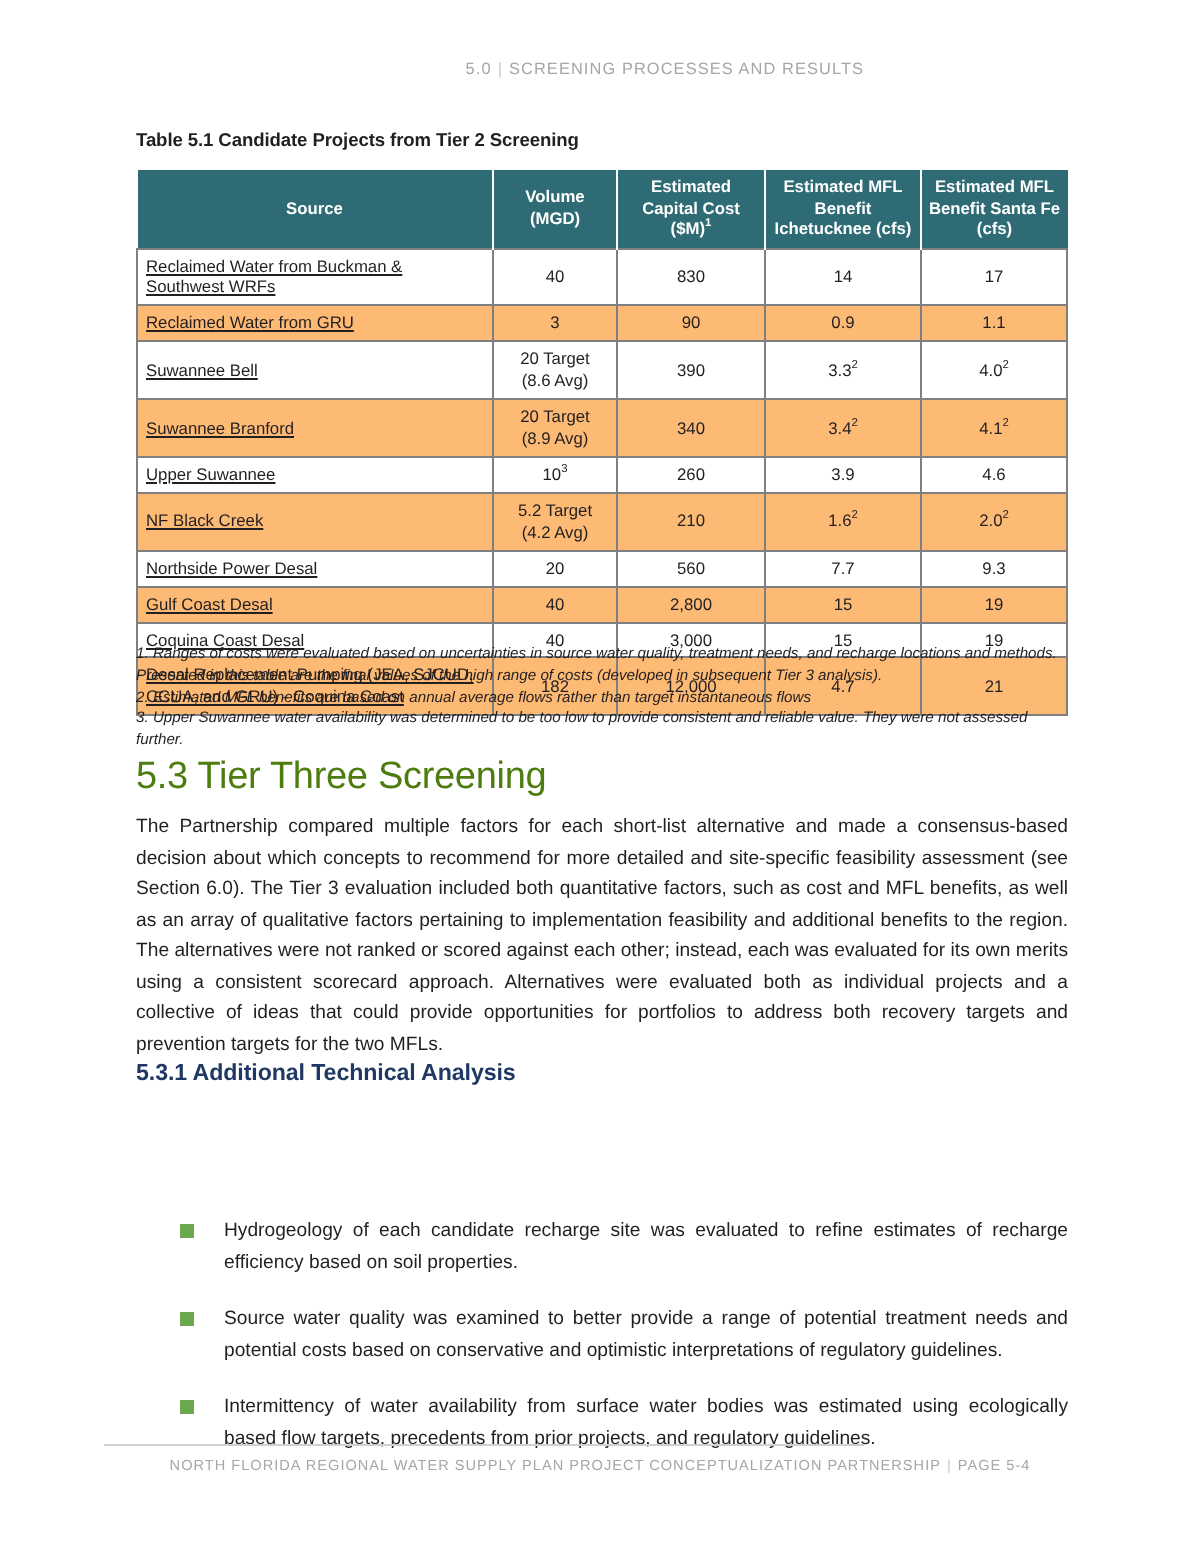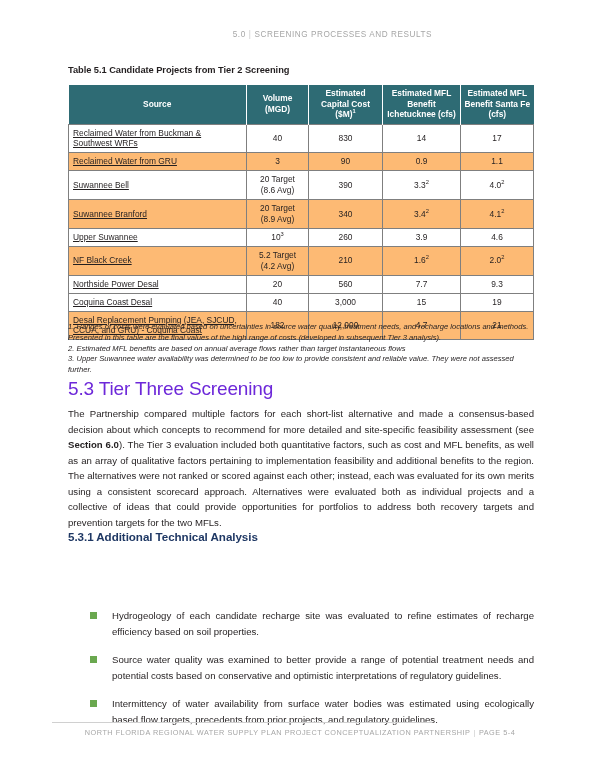--- a/index.html
+++ b/index.html
@@ -121,21 +121,21 @@
   .footnotes p { margin: 0; font-style: italic; }
 
   
   h2.h-sec {
     position: absolute;
     top: 378px;
     left: 68px;
     margin: 0;
     font-size: 19px;
     font-weight: normal;
-    color: #6d28d9;
+    color: #4d7c0f;
     letter-spacing: -0.15px;
   }
   h3.h-sub {
     position: absolute;
     top: 530px;
     left: 68px;
     margin: 0;
     font-size: 11.6px;
     font-weight: bold;
     color: #1f3864;
@@ -145,21 +145,21 @@
   
   .body-para {
     position: absolute;
     left: 68px;
     width: 466px;
     font-size: 9.6px;
     line-height: 1.62;
     text-align: justify;
     color: #231f20;
   }
-  .body-para b { font-weight: bold; }
+  .body-para b { font-weight: normal; }
   #para-1 { top: 406px; }
   #para-2 { top: 551px; }
 
   
   .bullets {
     position: absolute;
     top: 608px;
     left: 90px;
     width: 444px;
     margin: 0;
@@ -299,20 +299,27 @@
             <td class="num">1.6<sup>2</sup></td>
             <td class="num">2.0<sup>2</sup></td>
           </tr>
           <tr>
             <td class="src">Northside Power Desal</td>
             <td class="num">20</td>
             <td class="num">560</td>
             <td class="num">7.7</td>
             <td class="num">9.3</td>
           </tr>
+          <tr class="shade">
+            <td class="src">Gulf Coast Desal</td>
+            <td class="num">40</td>
+            <td class="num">2,800</td>
+            <td class="num">15</td>
+            <td class="num">19</td>
+          </tr>
           <tr>
             <td class="src">Coquina Coast Desal</td>
             <td class="num">40</td>
             <td class="num">3,000</td>
             <td class="num">15</td>
             <td class="num">19</td>
           </tr>
           <tr class="shade">
             <td class="src">Desal Replacement Pumping (JEA, SJCUD, CCUA, and GRU) - Coquina Coast</td>
             <td class="num">182</td>

